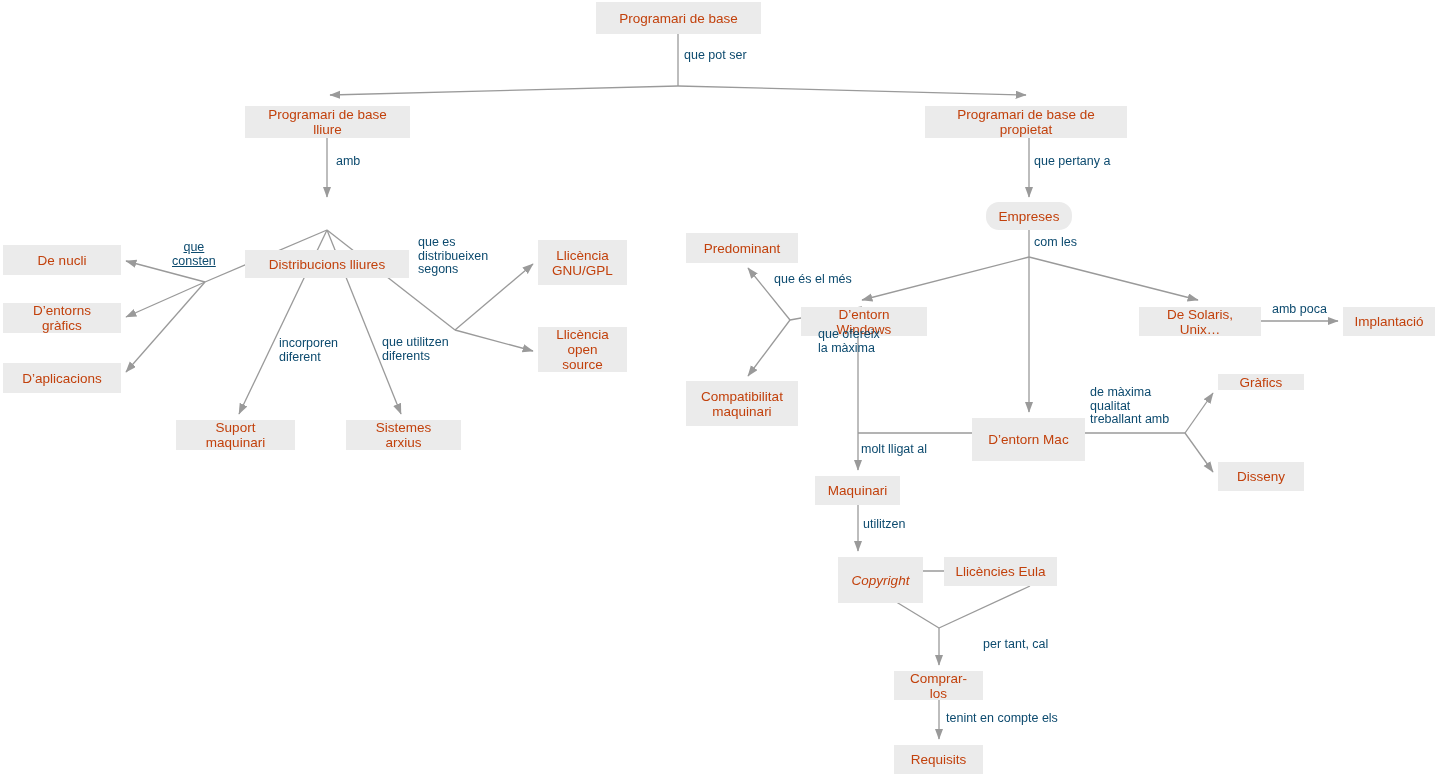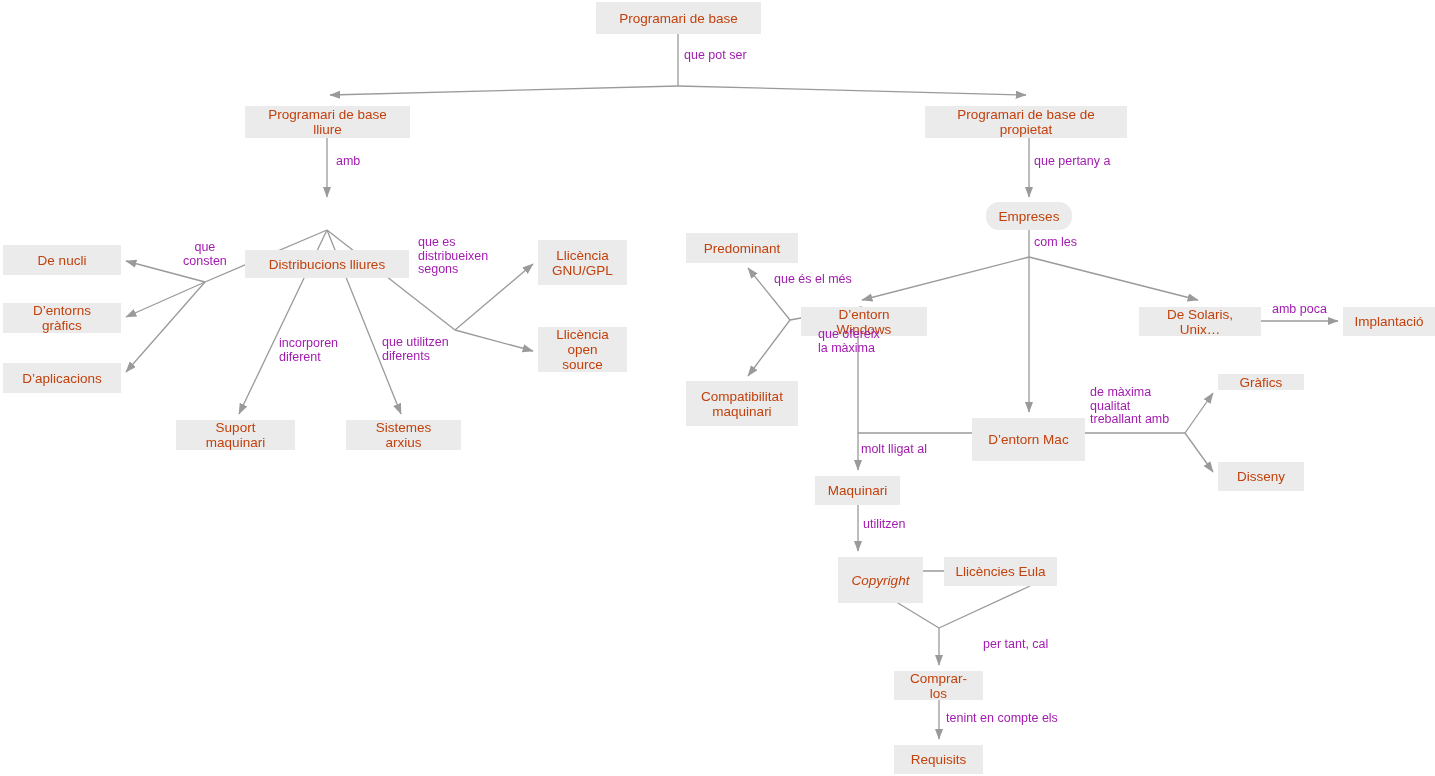--- a/index.html
+++ b/index.html
@@ -38,21 +38,21 @@
     justify-content: center;
     text-align: center;
     padding: 0 10px;
     white-space: pre-line;
   }
   .node.italic {
     font-style: italic;
   }
   .link-label {
     position: absolute;
-    color: #a21caf;
+    color: #0c4a6e;
     font-size: 12.5px;
     line-height: 13.5px;
     white-space: pre-line;
     pointer-events: none;
   }
   .link-label.center {
     text-align: center;
   }
   .link-label.left {
     text-align: left;
@@ -132,21 +132,21 @@
       <div class="node" style="left: 815px; top: 476px; width: 85px; height: 29px;">Maquinari</div>
       <div class="node italic" style="left: 838px; top: 557px; width: 85px; height: 46px;">Copyright</div>
       <div class="node" style="left: 944px; top: 557px; width: 113px; height: 29px;">Llicències Eula</div>
       <div class="node" style="left: 894px; top: 671px; width: 89px; height: 29px;">Comprar-los</div>
       <div class="node" style="left: 894px; top: 745px; width: 89px; height: 29px;">Requisits</div>
     </div>
   <div id="label-layer">
       <div class="link-label left" style="left: 684px; top: 49px;">que pot ser</div>
       <div class="link-label left" style="left: 336px; top: 155px;">amb</div>
       <div class="link-label left" style="left: 1034px; top: 155px;">que pertany a</div>
-      <div class="link-label center" style="left: 183px; top: 241px;">que
+      <div class="link-label center" style="left: 172px; top: 241px; text-decoration: underline;">que
 consten</div>
       <div class="link-label left" style="left: 418px; top: 236px;">que es
 distribueixen
 segons</div>
       <div class="link-label left" style="left: 279px; top: 337px;">incorporen
 diferent</div>
       <div class="link-label left" style="left: 382px; top: 336px;">que utilitzen
 diferents</div>
       <div class="link-label left" style="left: 1034px; top: 236px;">com les</div>
       <div class="link-label left" style="left: 774px; top: 273px;">que és el més</div>

